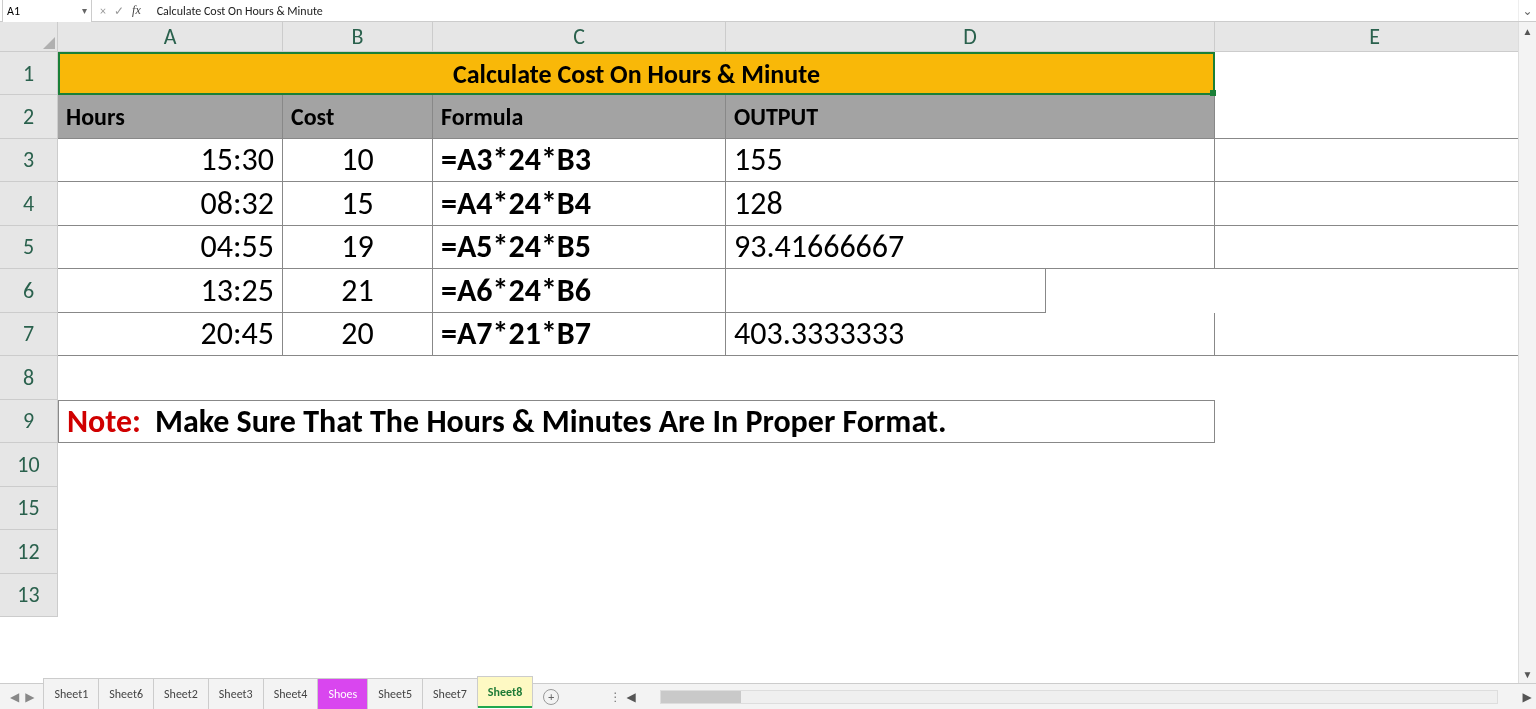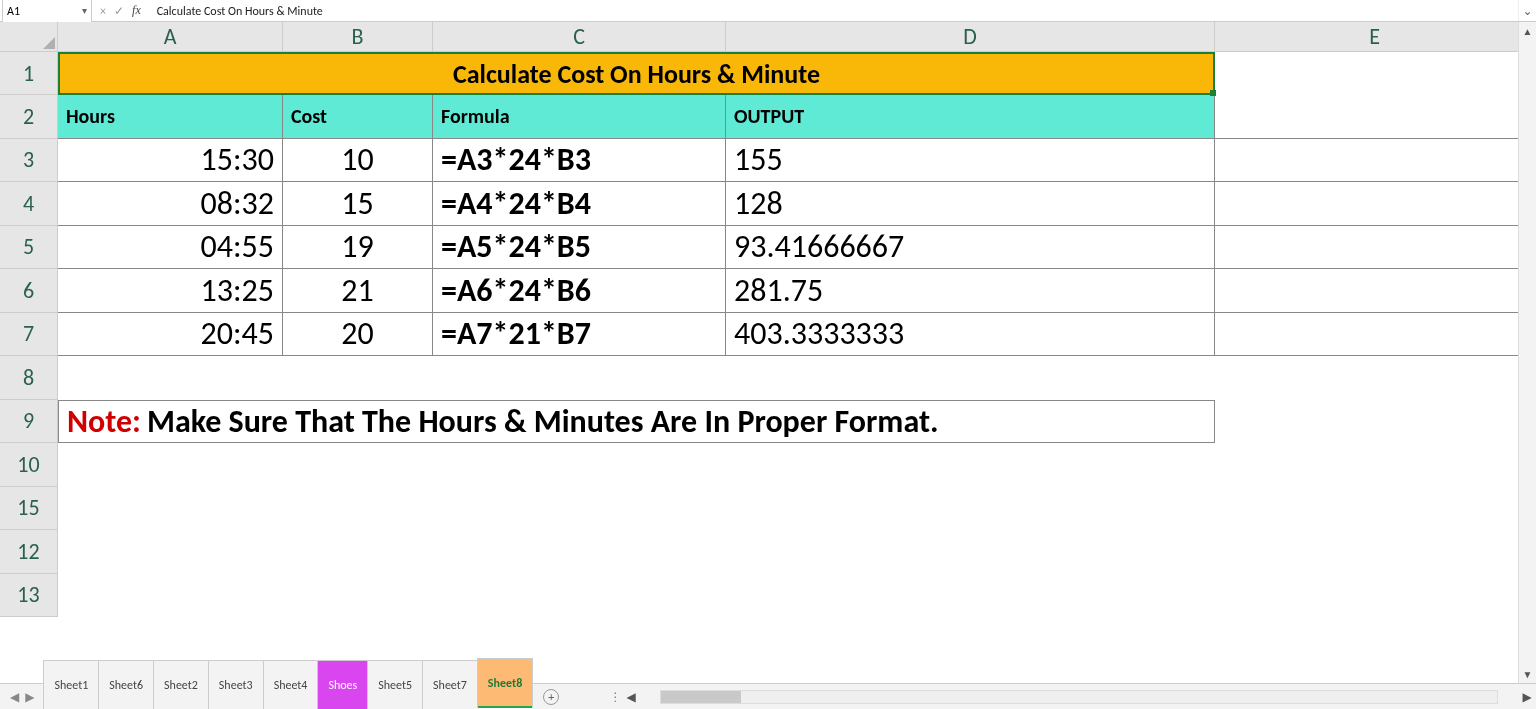--- a/index.html
+++ b/index.html
@@ -17,38 +17,38 @@
 .corner { width: 58px; background: #e6e6e6; border-right: 1px solid #ccc; position: relative; }
 .corner::after { content: ""; position: absolute; right: 2px; bottom: 2px; width: 0; height: 0; border-style: solid; border-width: 0 0 12px 12px; border-color: transparent transparent #b0b0b0 transparent; }
 .col-h { border-right: 1px solid #ccc; display: flex; align-items: center; justify-content: center; color: #2a614d; font-size: 22px; cursor: cell; }
 .col-A { width: 225px; } .col-B { width: 150px; } .col-C { width: 293px; } .col-D { width: 489px; } .col-E { width: 320px; }
 .rows { display: flex; flex-direction: column; }
 .row { display: flex; height: 43.5px; }
 .row-h { width: 58px; background: #e6e6e6; border-right: 1px solid #ccc; border-bottom: 1px solid #ccc; display: flex; align-items: center; justify-content: center; color: #2a614d; font-size: 22px; cursor: cell; }
 .cell { border-right: 1px solid #d0d0d0; border-bottom: 1px solid #d0d0d0; display: flex; align-items: center; padding: 0 8px; font-size: 32px; color: #000; overflow: hidden; white-space: nowrap; border-right-color: transparent; border-bottom-color: transparent;}
 .databox .cell { border-right: 1px solid #888; border-bottom: 1px solid #888; }
 .title-cell { background: #f9b808; font-weight: bold; font-size: 26px; justify-content: center; color: #000; border: 1px solid #888; }
-.hdr-cell { background: #5eead4; font-weight: bold; font-size: 20px; }
+.hdr-cell { background: #a3a3a3; font-weight: bold; font-size: 24px; }
 .r-align { justify-content: flex-end; }
 .l-align { justify-content: flex-start; }
 .c-align { justify-content: center; }
 .boldf { font-weight: bold; }
 .note-prefix { color: #d00000; font-weight: bold; }
 .note-body { font-weight: bold; color: #000; margin-left: 6px;}
 .note-row .cell { border: 1px solid #888; border-left: 1px solid #888; }
 .note-row .cell.first { border-left: 1px solid #888;}
 .row1 .title-cell { width: 1157px; }
 .row1 { height: 43px; }
 .cE { border-right: 1px solid transparent; border-bottom: 1px solid transparent; }
 .tabs-bar { position: absolute; left: 0; right: 0; bottom: 0; height: 26px; background: #f3f3f3; border-top: 1px solid #ccc; display: flex; align-items: stretch; font-size: 12px; }
 .tabs-nav { display: flex; align-items: center; gap: 6px; padding: 0 10px; color: #888; }
 .tabs { display: flex; align-items: flex-end; }
-.tab { padding: 17px 10px; border: 1px solid #ccc; border-bottom: none; background: #f3f3f3; margin-left: -1px; color: #444; cursor: pointer; }
+.tab { padding: 8px 10px; border: 1px solid #ccc; border-bottom: none; background: #f3f3f3; margin-left: -1px; color: #444; cursor: pointer; }
 .tab.green { background: #d946ef; color: #fff; }
-.tab.active { background: #fdba74; color: #1d7a36; font-weight: bold; border-bottom: 2px solid #fff; position: relative; }
+.tab.active { background: #fef9c3; color: #1d7a36; font-weight: bold; border-bottom: 2px solid #fff; position: relative; }
 .tab.active::after{content:"";position:absolute;left:0;right:0;bottom:-1px;height:2px;background:#21a84e;}
 .tabs-add { padding: 0 10px; display:flex; align-items:center; color:#666; }
 .tabs-add .circ { width:16px;height:16px;border:1px solid #999;border-radius:50%;display:flex;align-items:center;justify-content:center;font-size:12px;line-height:1;}
 .hscroll-zone { flex:1; display:flex; align-items:center; position: relative; padding-left: 40px;}
 .hscroll-dots { color:#777; letter-spacing: 1px; }
 .hscroll-track { flex:1; margin: 0 20px; height:14px; background:#efefef; position: relative; border:1px solid #ddd;}
 .hscroll-thumb { position:absolute; left:0; top:0; bottom:0; width:80px; background:#c9c9c9; }
 .hscroll-arrow { width:18px; text-align:center; color:#555; }
 .vscroll { position:absolute; right:0; top:22px; bottom:26px; width:18px; background:#f3f3f3; border-left:1px solid #ddd;}
 .vscroll .up,.vscroll .dn{height:18px;display:flex;align-items:center;justify-content:center;color:#555;font-size:10px;}
@@ -125,21 +125,20 @@
       <div class="cell col-C l-align boldf">=A5*24*B5</div>
       <div class="cell col-D l-align">93.41666667</div>
       <div class="cell col-E cE"></div>
     </div>
 
     <div class="row databox">
       <div class="row-h">6</div>
       <div class="cell col-A r-align">13:25</div>
       <div class="cell col-B c-align">21</div>
       <div class="cell col-C l-align boldf">=A6*24*B6</div>
-      <div class="cell col-D l-align">281.75</div>
       <div class="cell col-E cE"></div>
     </div>
 
     <div class="row databox">
       <div class="row-h">7</div>
       <div class="cell col-A r-align">20:45</div>
       <div class="cell col-B c-align">20</div>
       <div class="cell col-C l-align boldf">=A7*21*B7</div>
       <div class="cell col-D l-align">403.3333333</div>
       <div class="cell col-E cE"></div>
@@ -149,21 +148,21 @@
       <div class="row-h">8</div>
       <div class="cell col-A"></div>
       <div class="cell col-B"></div>
       <div class="cell col-C"></div>
       <div class="cell col-D"></div>
       <div class="cell col-E cE"></div>
     </div>
 
     <div class="row note-row">
       <div class="row-h">9</div>
-      <div class="cell first" style="width:1157px;">
+      <div class="cell first" style="width:1157px;gap:8px;">
         <span class="note-prefix">Note:</span>
         <span class="note-body">Make Sure That The Hours &amp; Minutes Are In Proper Format.</span>
       </div>
       <div class="cell col-E cE" style="border:none;"></div>
     </div>
 
     <div class="row">
       <div class="row-h">10</div>
       <div class="cell col-A"></div>
       <div class="cell col-B"></div>

